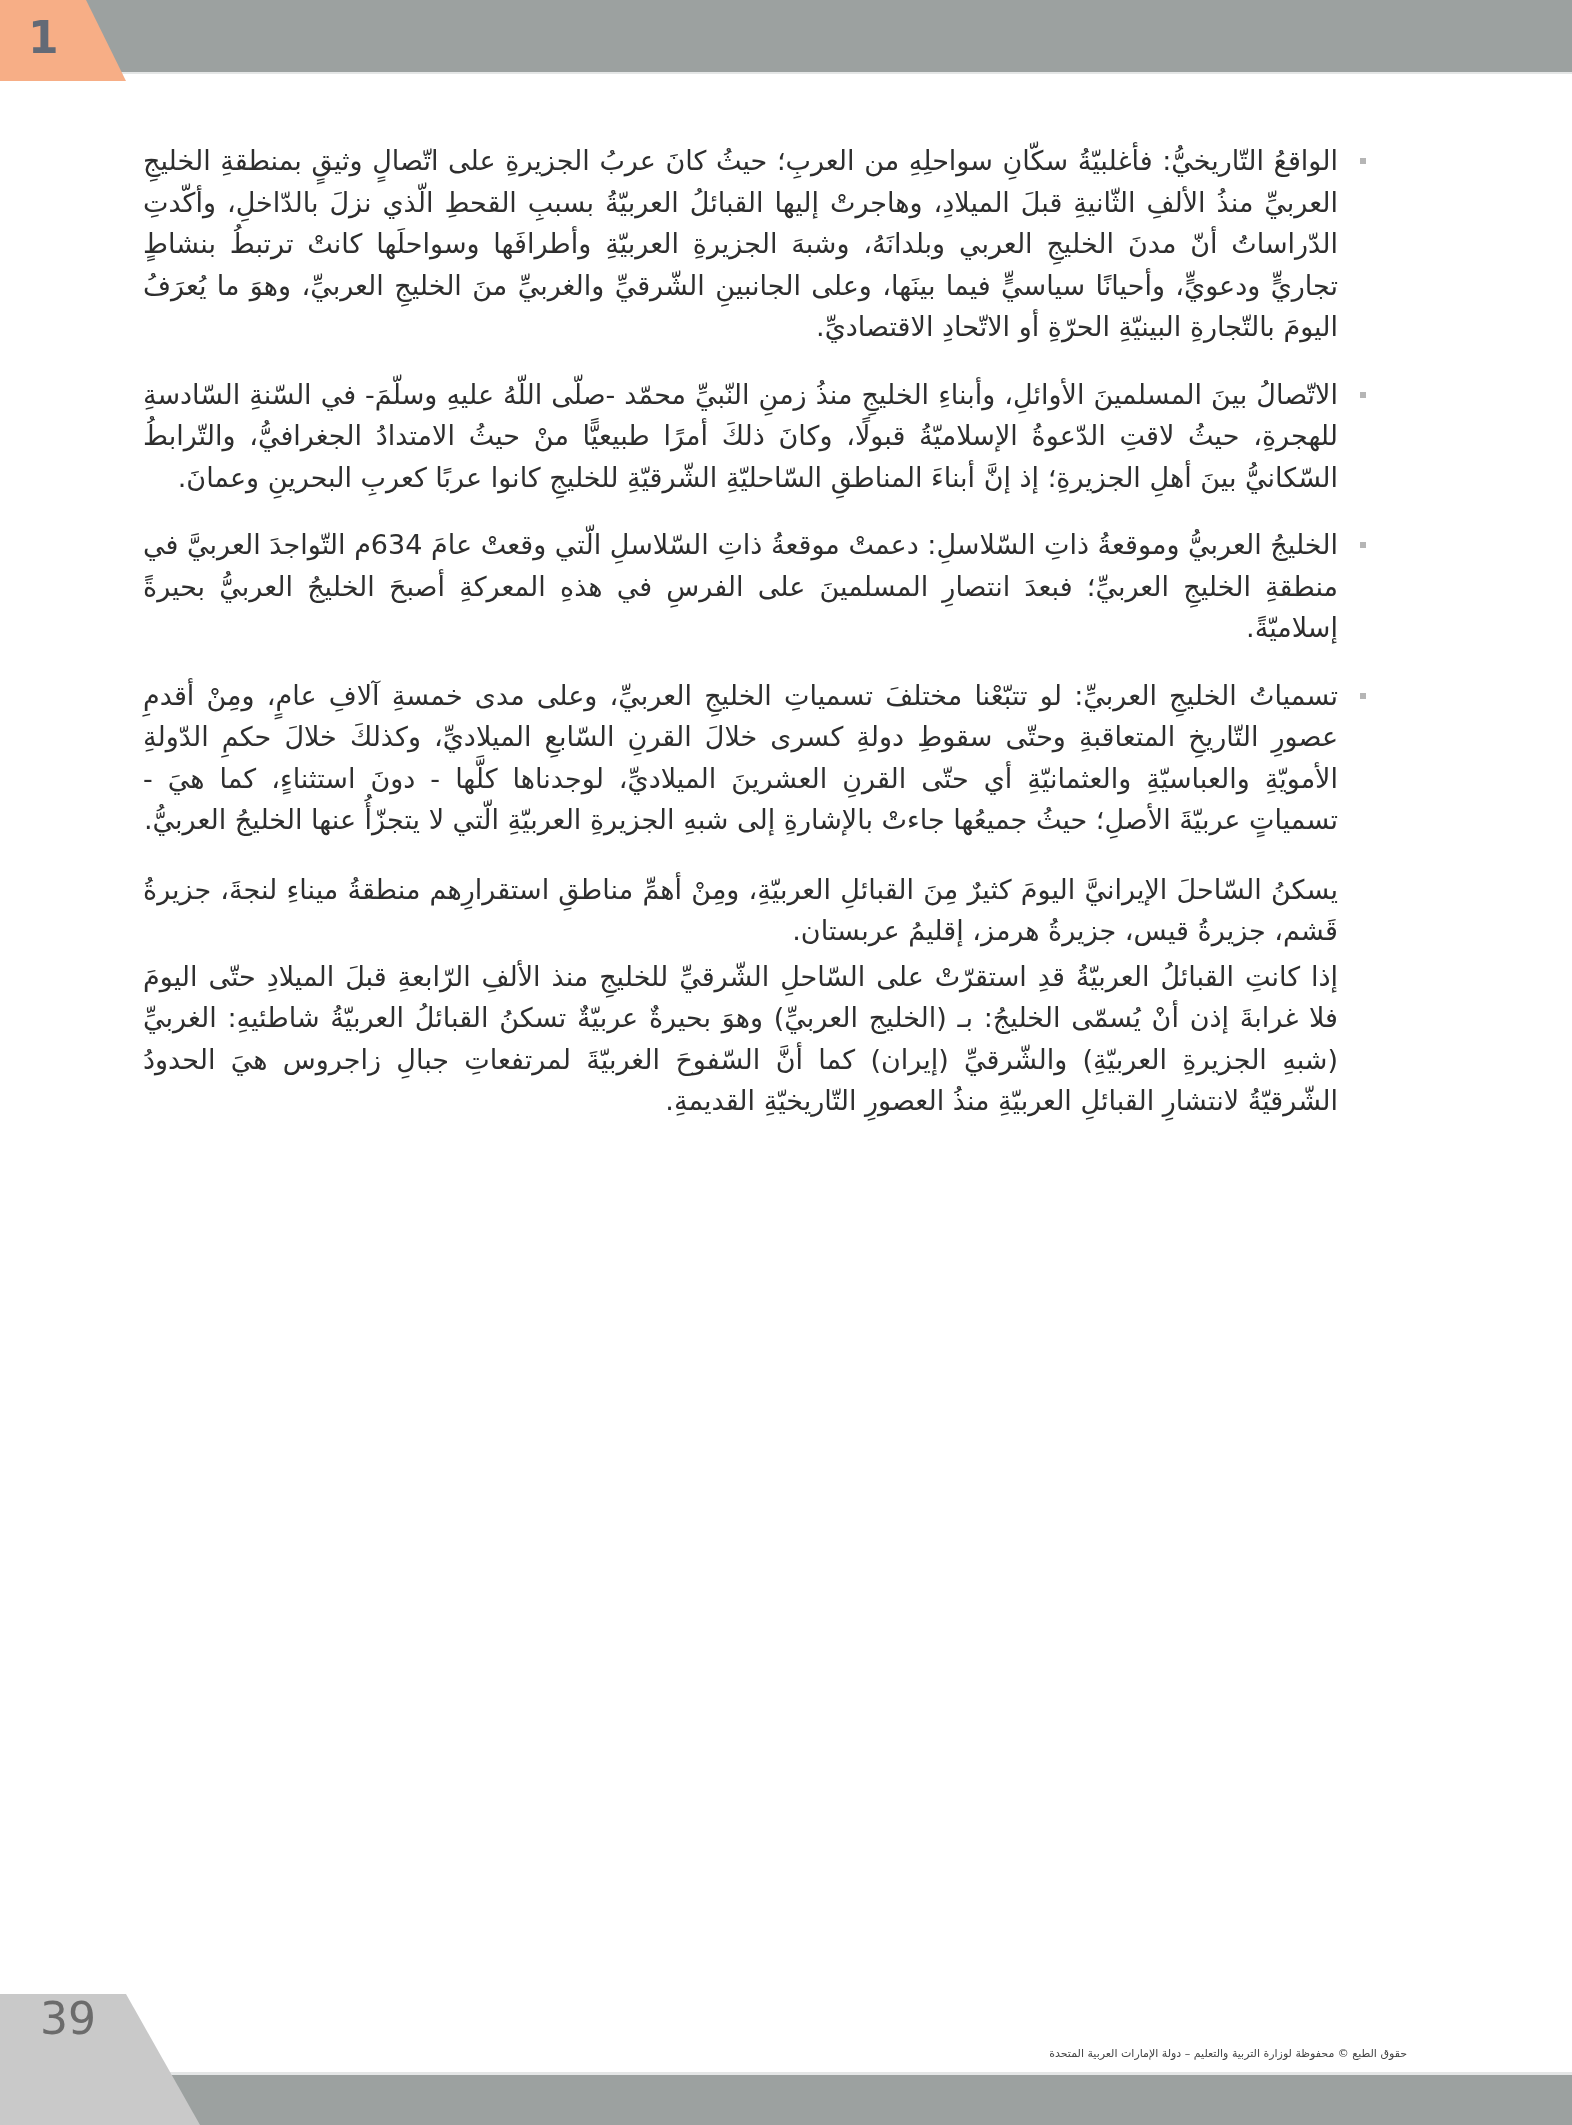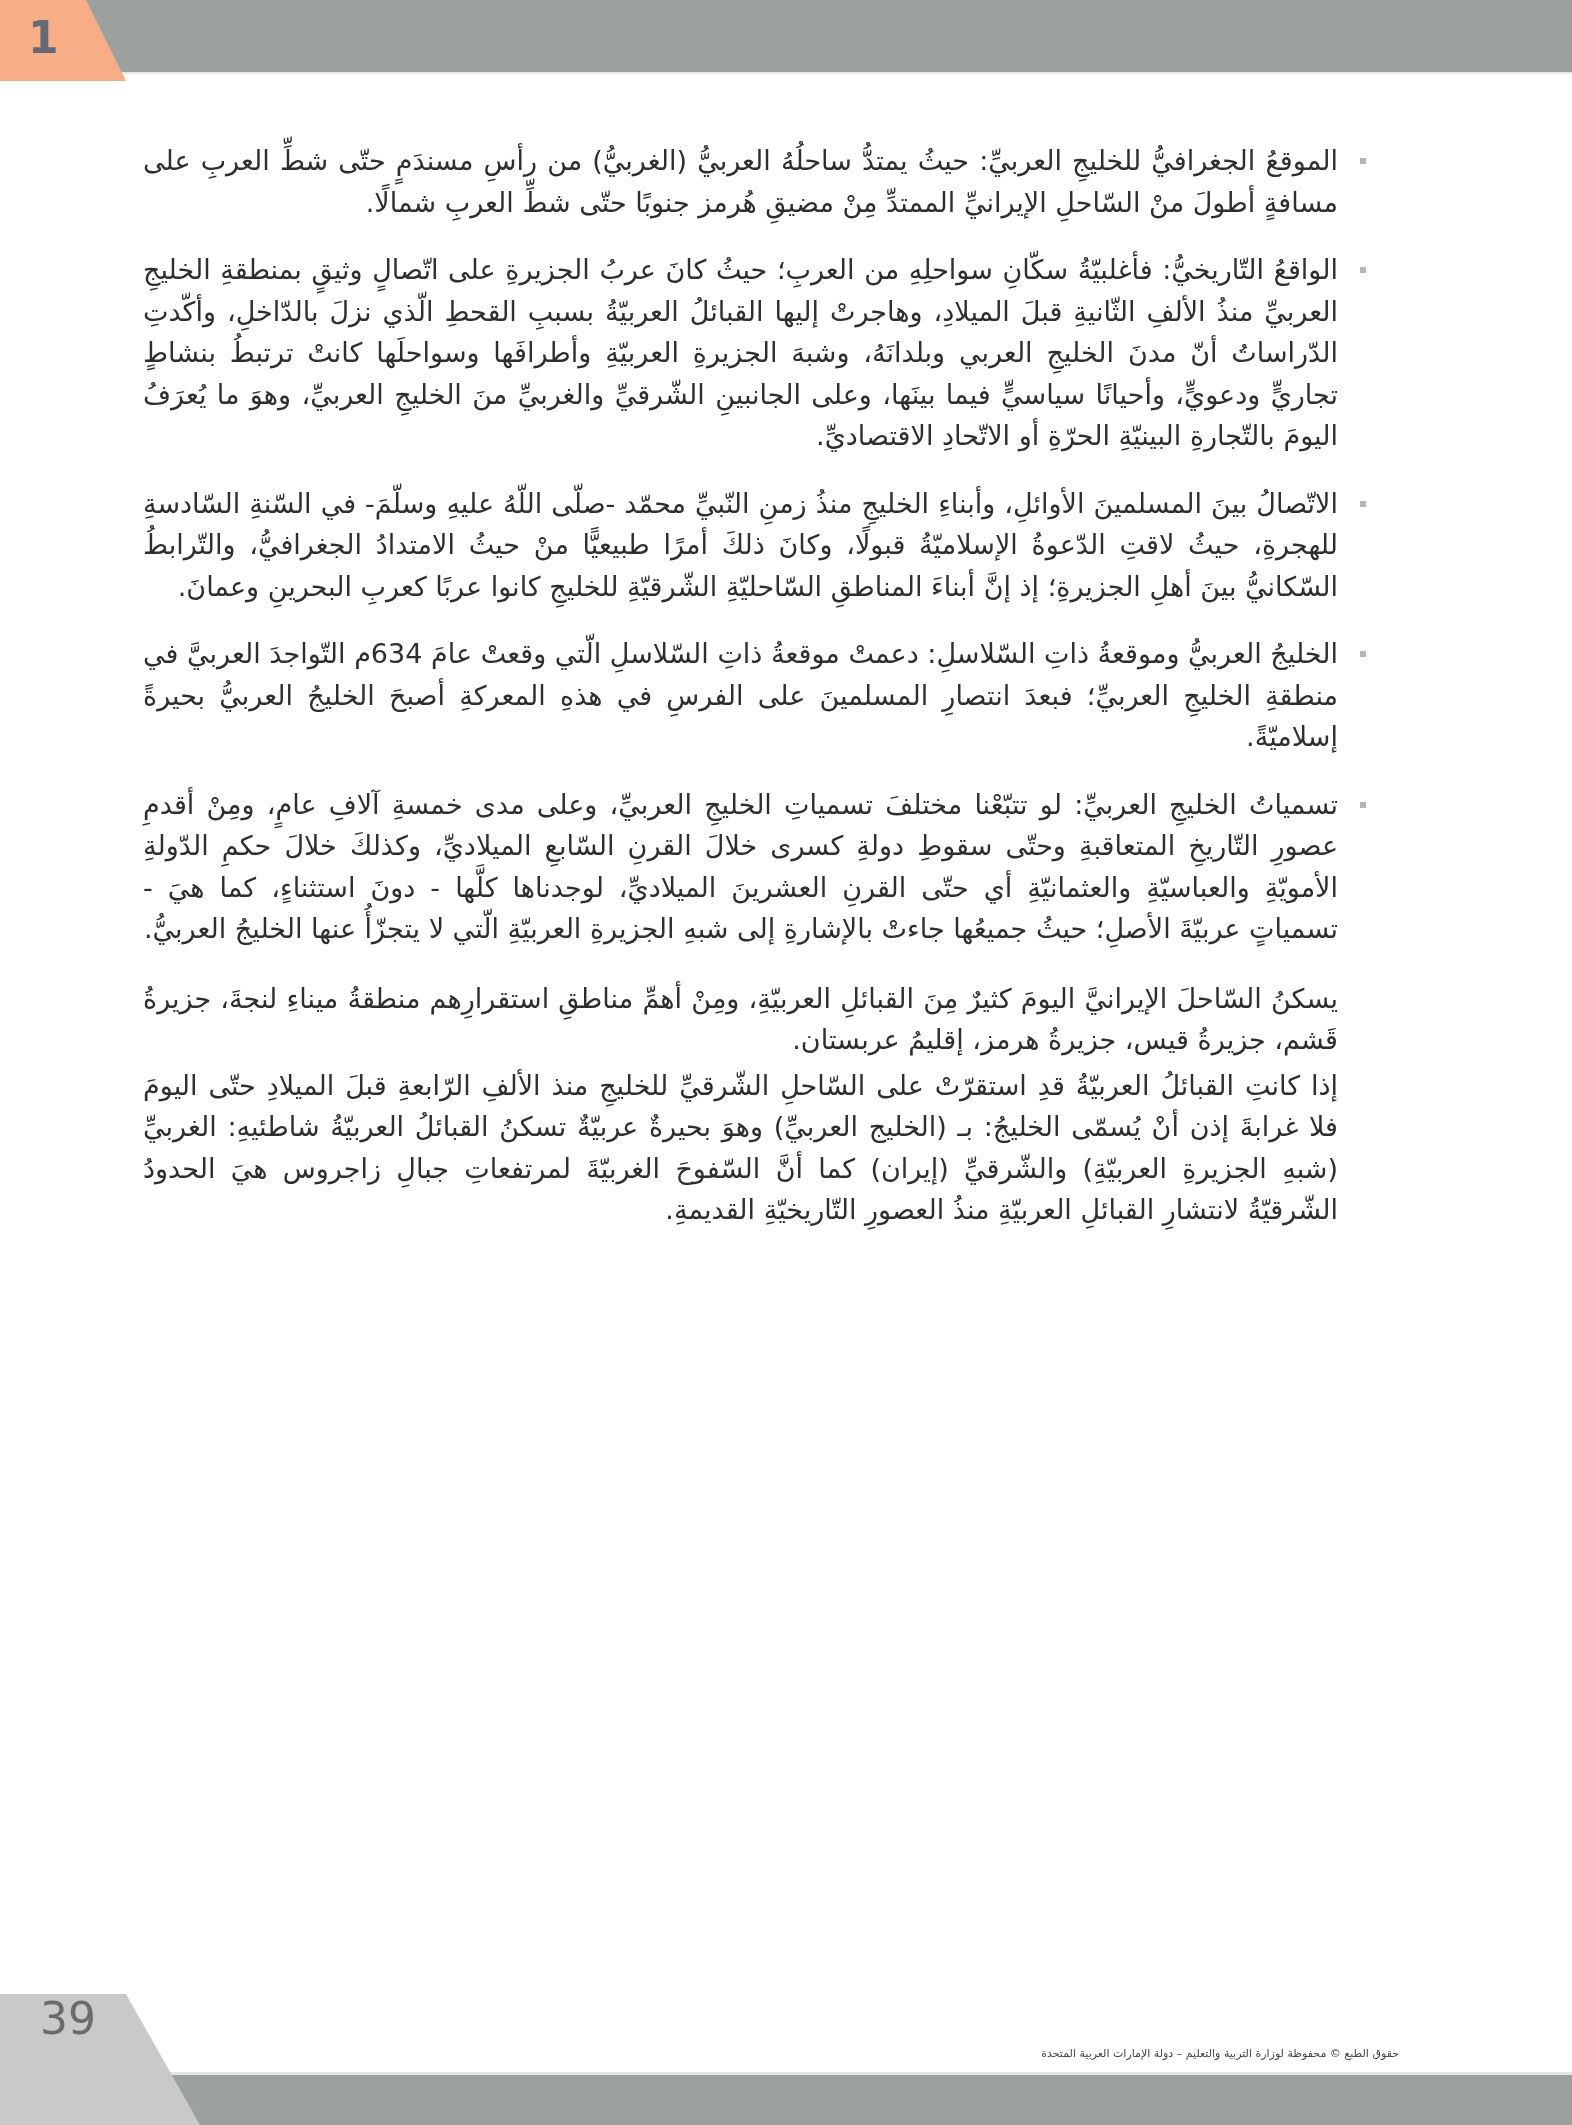--- a/index.html
+++ b/index.html
@@ -103,42 +103,38 @@
     .page-number {
       position: absolute;
       left: 40px; top: 1993px;
       font-family: "DejaVu Sans", sans-serif;
       font-size: 44px;
       line-height: 52px;
       color: #6b6b6b;
     }
     .copyright {
       position: absolute;
-      right: 173px;
+      right: 165px;
       top: 2046px;
       direction: rtl;
       font-size: 11px;
       line-height: 16px;
       color: #444;
       white-space: nowrap;
     }
   </style>
 </head>
 <body>
 
 <div class="top-band"></div>
 <div class="chapter-badge"></div>
 <div class="chapter-number">1</div>
 
 <div class="content">
   <ul class="bullet-list">
-    <li class="bullet-item">
-      <span class="bullet-dot"></span>
-      <span class="bullet-text">الموقعُ الجغرافيُّ للخليجِ العربيِّ: حيثُ يمتدُّ ساحلُهُ العربيُّ (الغربيُّ) من رأسِ مسندَمٍ حتّى شطِّ العربِ على مسافةٍ أطولَ منْ السّاحلِ الإيرانيِّ الممتدِّ مِنْ مضيقِ هُرمز جنوبًا حتّى شطِّ العربِ شمالًا.</span>
-    </li>
     <li class="bullet-item">
       <span class="bullet-dot"></span>
       <span class="bullet-text">الواقعُ التّاريخيُّ: فأغلبيّةُ سكّانِ سواحلِهِ من العربِ؛ حيثُ كانَ عربُ الجزيرةِ على اتّصالٍ وثيقٍ بمنطقةِ الخليجِ العربيِّ منذُ الألفِ الثّانيةِ قبلَ الميلادِ، وهاجرتْ إليها القبائلُ العربيّةُ بسببِ القحطِ الّذي نزلَ بالدّاخلِ، وأكّدتِ الدّراساتُ أنّ مدنَ الخليجِ العربي وبلدانَهُ، وشبهَ الجزيرةِ العربيّةِ وأطرافَها وسواحلَها كانتْ ترتبطُ بنشاطٍ تجاريٍّ ودعويٍّ، وأحيانًا سياسيٍّ فيما بينَها، وعلى الجانبينِ الشّرقيِّ والغربيِّ منَ الخليجِ العربيِّ، وهوَ ما يُعرَفُ اليومَ بالتّجارةِ البينيّةِ الحرّةِ أو الاتّحادِ الاقتصاديِّ.</span>
     </li>
     <li class="bullet-item">
       <span class="bullet-dot"></span>
       <span class="bullet-text">الاتّصالُ بينَ المسلمينَ الأوائلِ، وأبناءِ الخليجِ منذُ زمنِ النّبيِّ محمّد -صلّى اللّهُ عليهِ وسلّمَ- في السّنةِ السّادسةِ للهجرةِ، حيثُ لاقتِ الدّعوةُ الإسلاميّةُ قبولًا، وكانَ ذلكَ أمرًا طبيعيًّا منْ حيثُ الامتدادُ الجغرافيُّ، والتّرابطُ السّكانيُّ بينَ أهلِ الجزيرةِ؛ إذ إنَّ أبناءَ المناطقِ السّاحليّةِ الشّرقيّةِ للخليجِ كانوا عربًا كعربِ البحرينِ وعمانَ.</span>
     </li>
     <li class="bullet-item">
       <span class="bullet-dot"></span>

